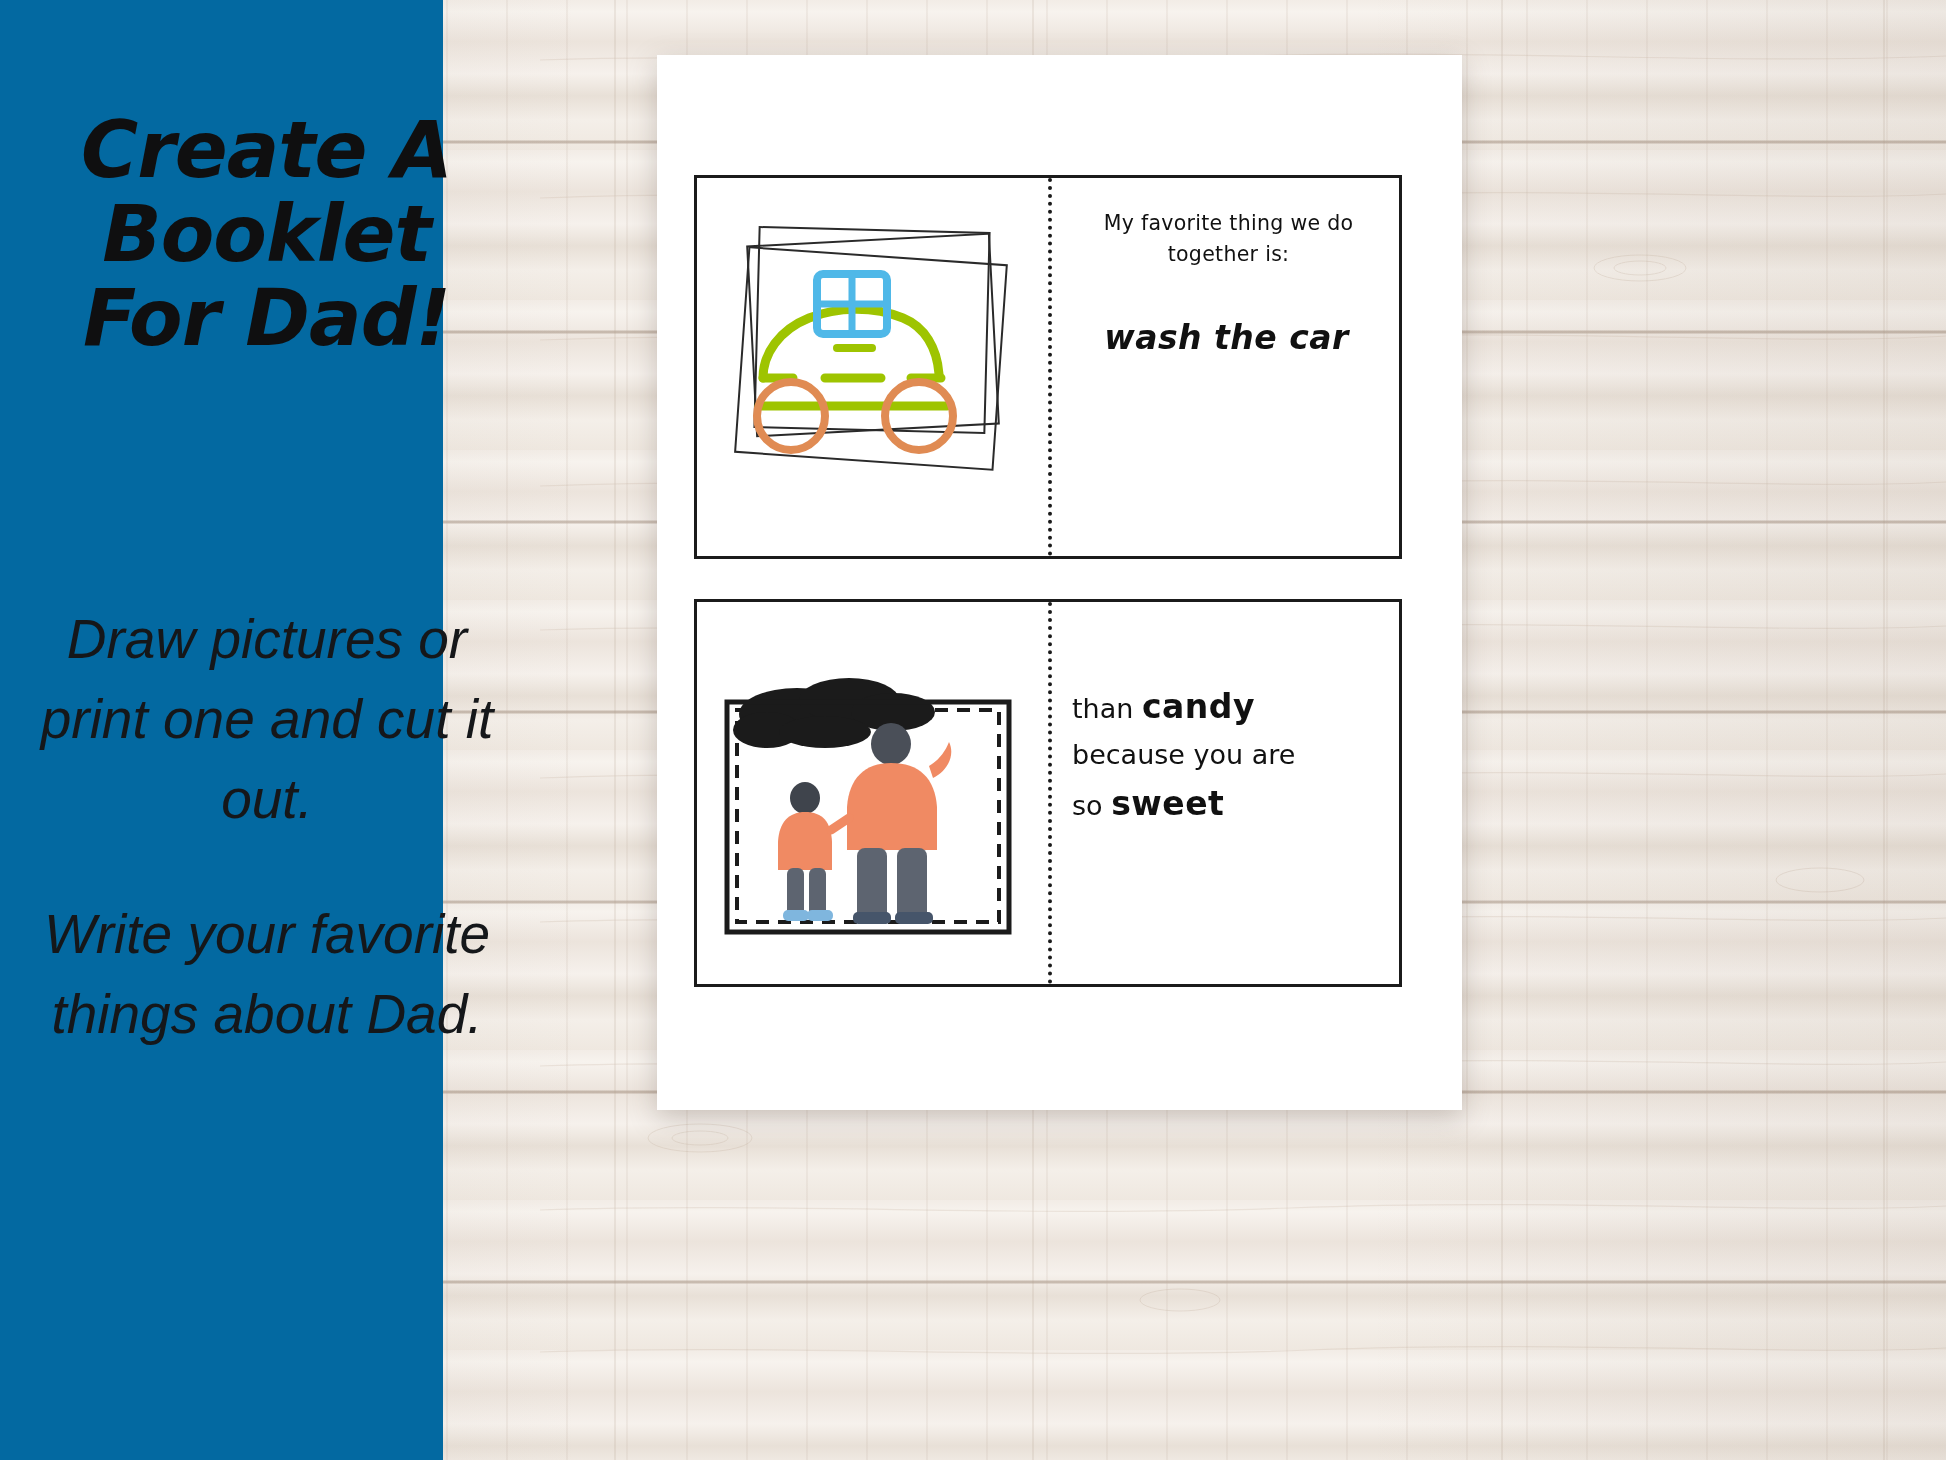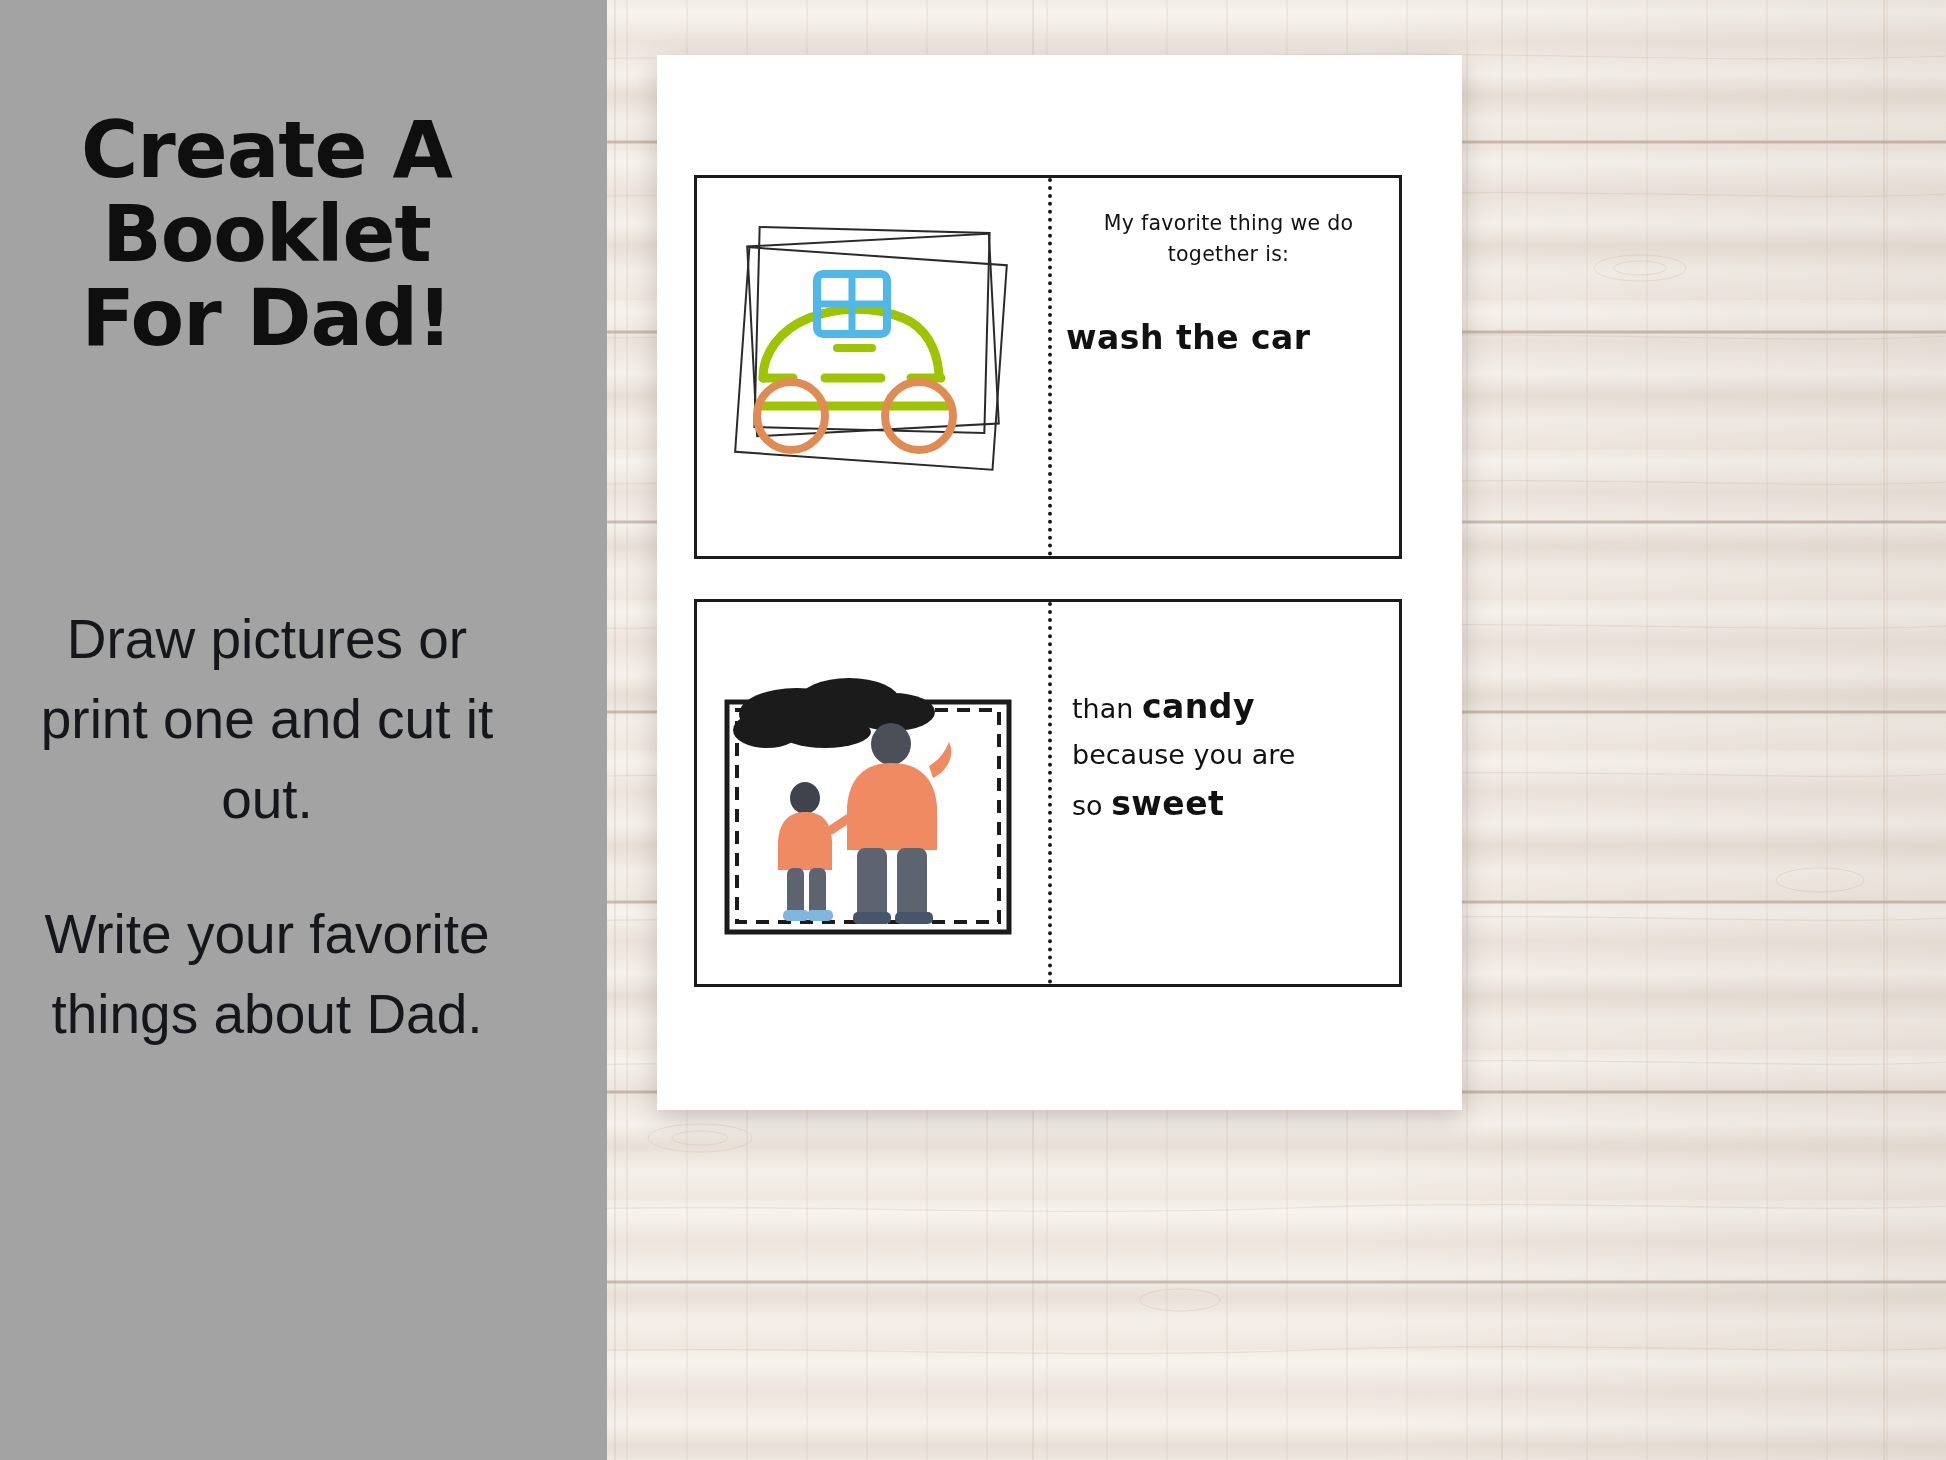--- a/index.html
+++ b/index.html
@@ -69,24 +69,25 @@
   .grain-knots {
     position: absolute;
     inset: 0;
     opacity: .5;
   }
 
   
   .left-panel {
     position: absolute;
     left: 0; top: 0;
-    width: 607px;
+    width: 443px;
     height: 1460px;
-    background: #a3a3a3;
+    background: #0369a1;
     z-index: 5;
+    font-style: italic;
   }
   .headline {
     position: absolute;
     left: 0; top: 108px;
     width: 533px;
     text-align: center;
     font-family: "DejaVu Sans", sans-serif;
     font-weight: bold;
     font-size: 78px;
     line-height: 1.08;
@@ -166,24 +167,25 @@
     font-size: 20.5px;
     line-height: 1.5;
     text-align: center;
     letter-spacing: .3px;
   }
   .answer-big {
     position: absolute;
     left: 18px;
     right: 12px;
     top: 140px;
-    text-align: left;
+    text-align: center;
     font-size: 33px;
     font-weight: bold;
     letter-spacing: .5px;
+    font-style: italic;
   }
   .love-block {
     position: absolute;
     left: 24px;
     right: 16px;
     top: 78px;
     font-size: 27px;
     line-height: 1.62;
     text-align: left;
   }

